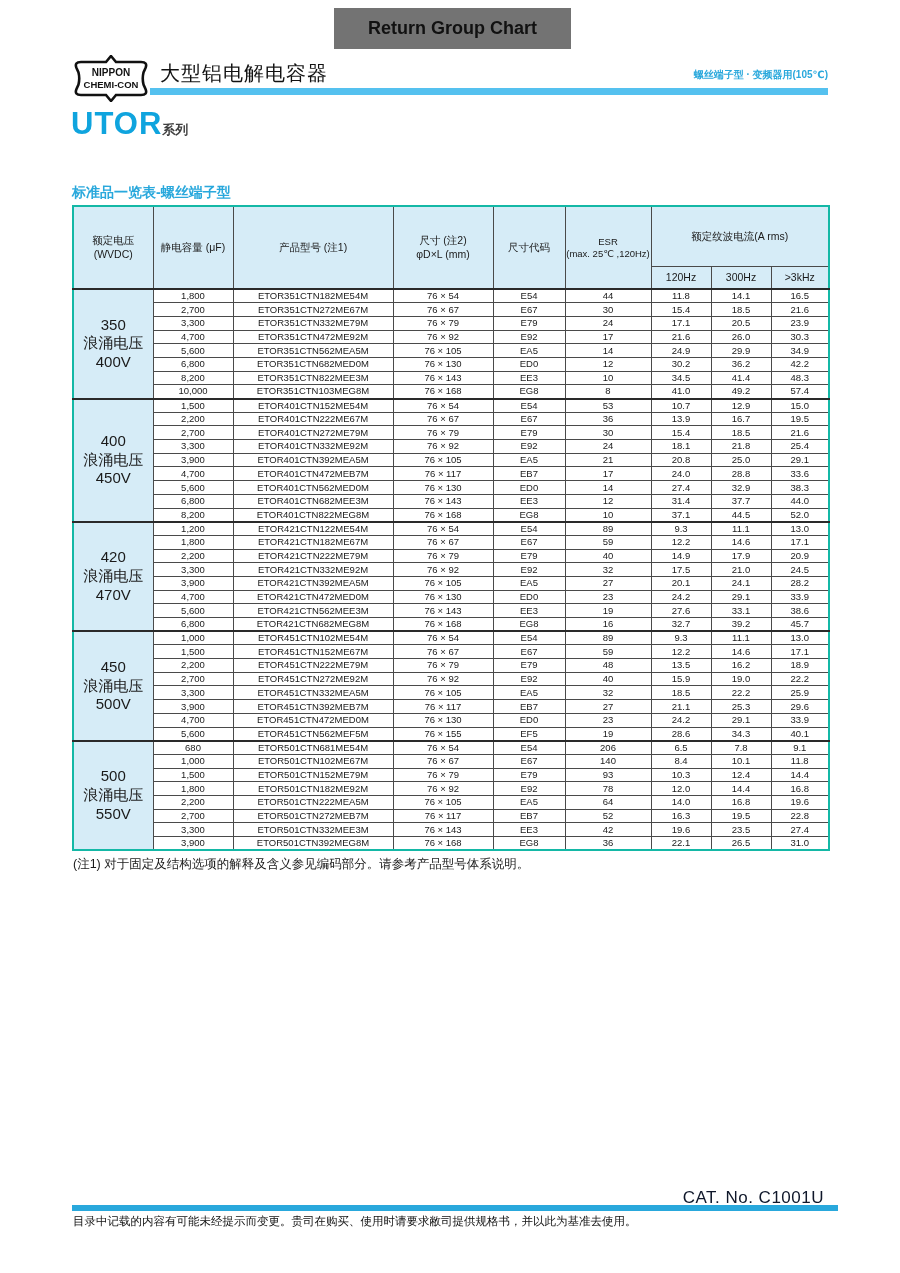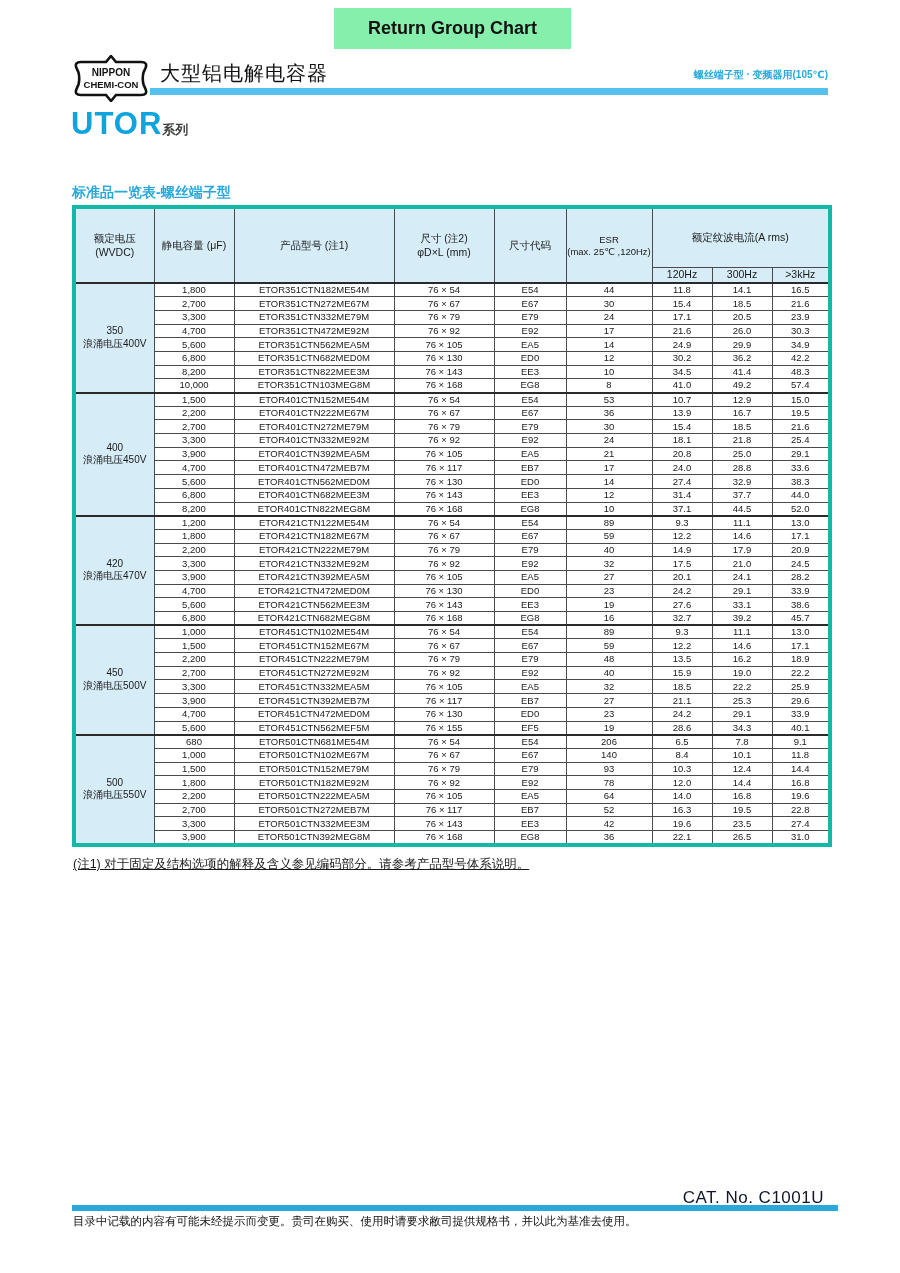--- a/index.html
+++ b/index.html
@@ -4,21 +4,21 @@
 <style>
   * { margin: 0; padding: 0; box-sizing: border-box; }
   html, body { background: #fff; }
   body {
     width: 900px; height: 1273px; position: relative;
     font-family: "Liberation Sans", "DejaVu Sans", sans-serif;
     color: #1a1a1a; overflow: hidden;
   }
   .return-btn {
     position: absolute; left: 334px; top: 8px; width: 237px; height: 41px;
-    background: #86efac; border: none; color: #111;
+    background: #737373; border: none; color: #111;
     font-family: "Liberation Sans", sans-serif; font-size: 18px; font-weight: 600;
     display: flex; align-items: center; justify-content: center; cursor: pointer;
   }
   .logo-badge { position: absolute; left: 72px; top: 55px; width: 78px; height: 47px; }
   .product-title {
     position: absolute; left: 160px; top: 60px; font-size: 20px; font-weight: normal;
     color: #111; letter-spacing: 1px;
   }
   .category-label {
     position: absolute; top: 68px; right: 72px; font-size: 10px; font-weight: bold;
@@ -43,34 +43,34 @@
   }
   .spec-table-wrap { position: absolute; left: 72px; top: 205px; width: 757px; }
   table.spec {
     border-collapse: collapse; width: 757px; table-layout: fixed;
     font-size: 9.5px; color: #1a1a1a;
   }
   table.spec th, table.spec td {
     border: 1px solid #4a4a4a; text-align: center; vertical-align: middle;
     padding: 0; line-height: 1.25; overflow: hidden;
   }
-  table.spec { border: 4px solid #14b8a6; }
+  table.spec { border: 2px solid #14b8a6; }
   table.spec th {
     background: #D6ECF7; font-weight: normal; font-size: 10.5px;
     white-space: pre-line;
   }
-  th.sub-hz { background: #ffffff; height: 16px; font-size: 10px; }
+  th.sub-hz { background: #ffffff; height: 23px; font-size: 10px; }
   tr.head-main th { height: 60px; }
   td.group-cell {
-    background: #D6ECF7; font-size: 10px; line-height: 1.5;
+    background: #D6ECF7; font-size: 15px; line-height: 1.5;
   }
   tbody td { height: 13.7px; background: #fff; }
   tr.group-start td { border-top: 2px solid #2a2a2a; }
   .notes { position: absolute; left: 73px; top: 856px; font-size: 12.5px; color: #1a1a1a; }
-  .notes div { margin-bottom: 7px; text-decoration: underline; }
+  .notes div { margin-bottom: 7px; }
   .footer-bar {
     position: absolute; left: 72px; top: 1205px; width: 766px; height: 6px;
     background: #29A8DC;
   }
   .footer-disclaimer {
     position: absolute; left: 73px; top: 1214px; font-size: 11.5px; color: #111;
   }
   .catalog-no {
     position: absolute; right: 76px; top: 1188px; font-size: 17px; color: #0f172a;
     letter-spacing: 0.5px;

